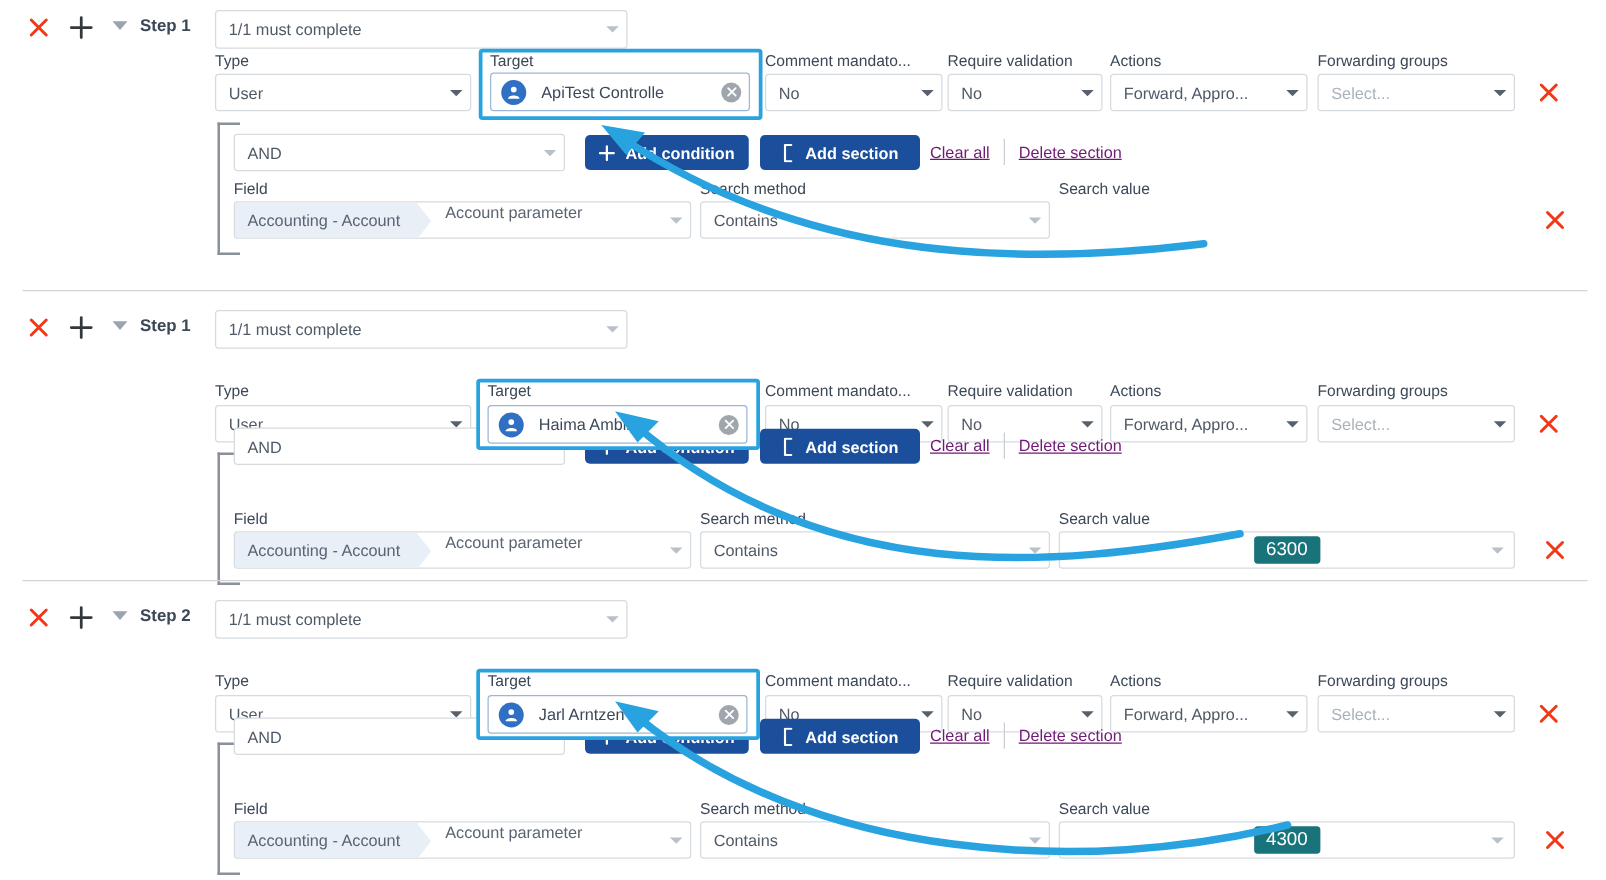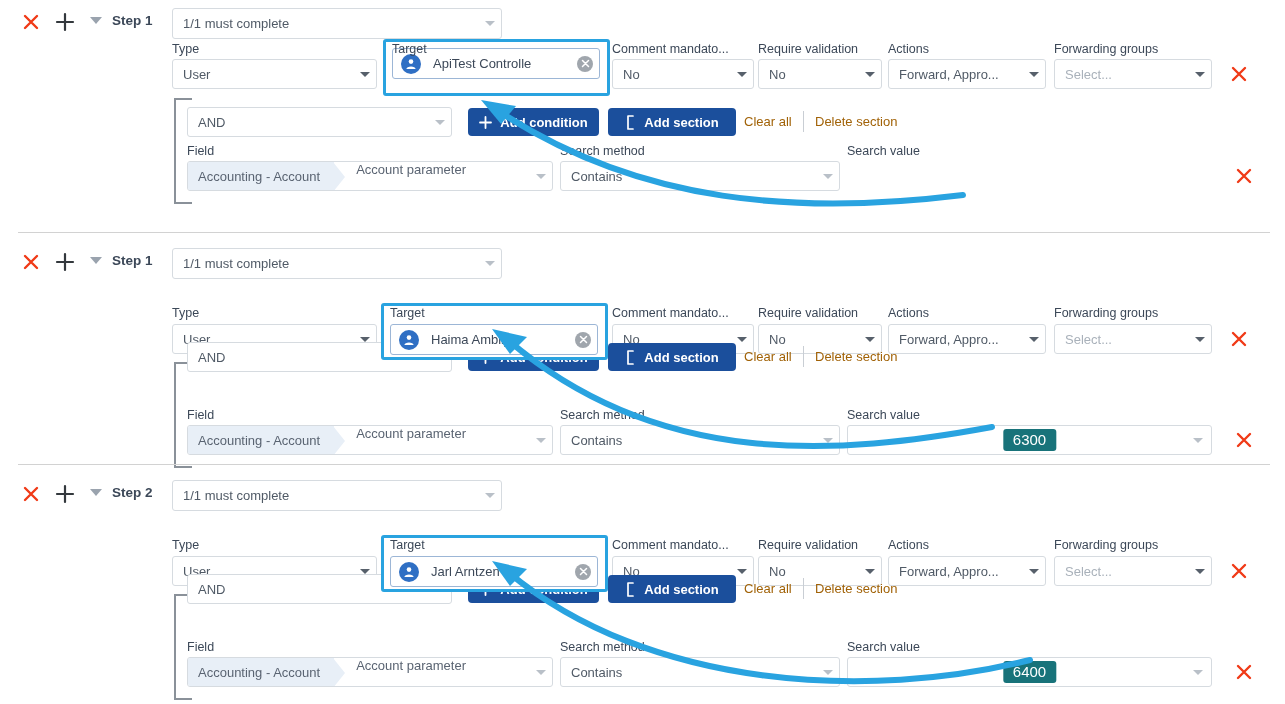--- a/index.html
+++ b/index.html
@@ -100,21 +100,21 @@
   
   .btn-blue{
     position:absolute;box-sizing:border-box;height:28px;
     background:#1b4f9c;border-radius:4px;color:#fff;
     display:flex;align-items:center;justify-content:center;
     font-size:13px;font-weight:bold;cursor:pointer;padding:0 12px;
     white-space:nowrap;
   }
   .btn-blue .gi{margin-right:8px;display:flex;align-items:center;}
   .lnk-red{
-    position:absolute;color:#a16207;font-size:13px;cursor:pointer;white-space:nowrap;
+    position:absolute;color:#701a75;font-size:13px;cursor:pointer;white-space:nowrap;text-decoration:underline;
   }
   .pipe{
     position:absolute;width:1px;background:#c9ced4;
   }
 
   
   .fieldbox{
     position:absolute;box-sizing:border-box;height:30px;
     border:1px solid #d6dbe0;border-radius:3px;background:#fff;
     display:flex;overflow:hidden;cursor:pointer;
@@ -187,21 +187,21 @@
     <span class="fld-label" style="left:172px;top:42px;">Type</span>
     <div class="select" style="left:172px;top:59px;width:205px;">
       <span class="txt">User</span>
       <span class="caret">
           <i></i>
         </span>
     </div>
 
     <div class="target-hl" style="left:383px;top:39px;width:227px;height:57px;"></div>
     <span class="fld-label" style="left:392px;top:42px;z-index:8;">Target</span>
-    <div class="target-inner" style="left:392px;top:48px;width:208px;">
+    <div class="target-inner" style="left:392px;top:58px;width:208px;">
       <span class="avatar">
         <svg width="12" height="12" viewBox="0 0 12 12">
             <circle cx="6" cy="3.6" r="2.3" fill="#fff"></circle>
             <path d="M1.4 11 C1.4 7.6 10.6 7.6 10.6 11 Z" fill="#fff"></path>
           </svg>
       </span>
       <span class="name">ApiTest Controlle</span>
       <span class="clear-x">
         <svg width="9" height="9" viewBox="0 0 9 9">
             <path d="M1.5 1.5 L7.5 7.5 M7.5 1.5 L1.5 7.5" stroke="#fff" stroke-width="1.5" stroke-linecap="round"></path>
@@ -591,21 +591,21 @@
     <span class="fld-label" style="left:560px;top:176px;">Search method</span>
     <div class="select" style="left:560px;top:193px;width:280px;">
       <span class="txt">Contains</span>
       <span class="caret light">
           <i></i>
         </span>
     </div>
 
     <span class="fld-label" style="left:847px;top:176px;">Search value</span>
     <div class="sv-box" style="left:847px;top:193px;width:365px;">
-      <span class="sv-badge">6400</span>
+      <span class="sv-badge">4300</span>
       <span class="sv-caret"></span>
     </div>
 
     <span class="row-x" style="left:1234px;top:198px;">
       <svg width="20" height="20" viewBox="0 0 20 20">
           <path d="M4 4 L16 16 M16 4 L4 16" stroke="#f03a17" stroke-width="2.4" stroke-linecap="round"></path>
         </svg>
     </span>
   </div>
 

